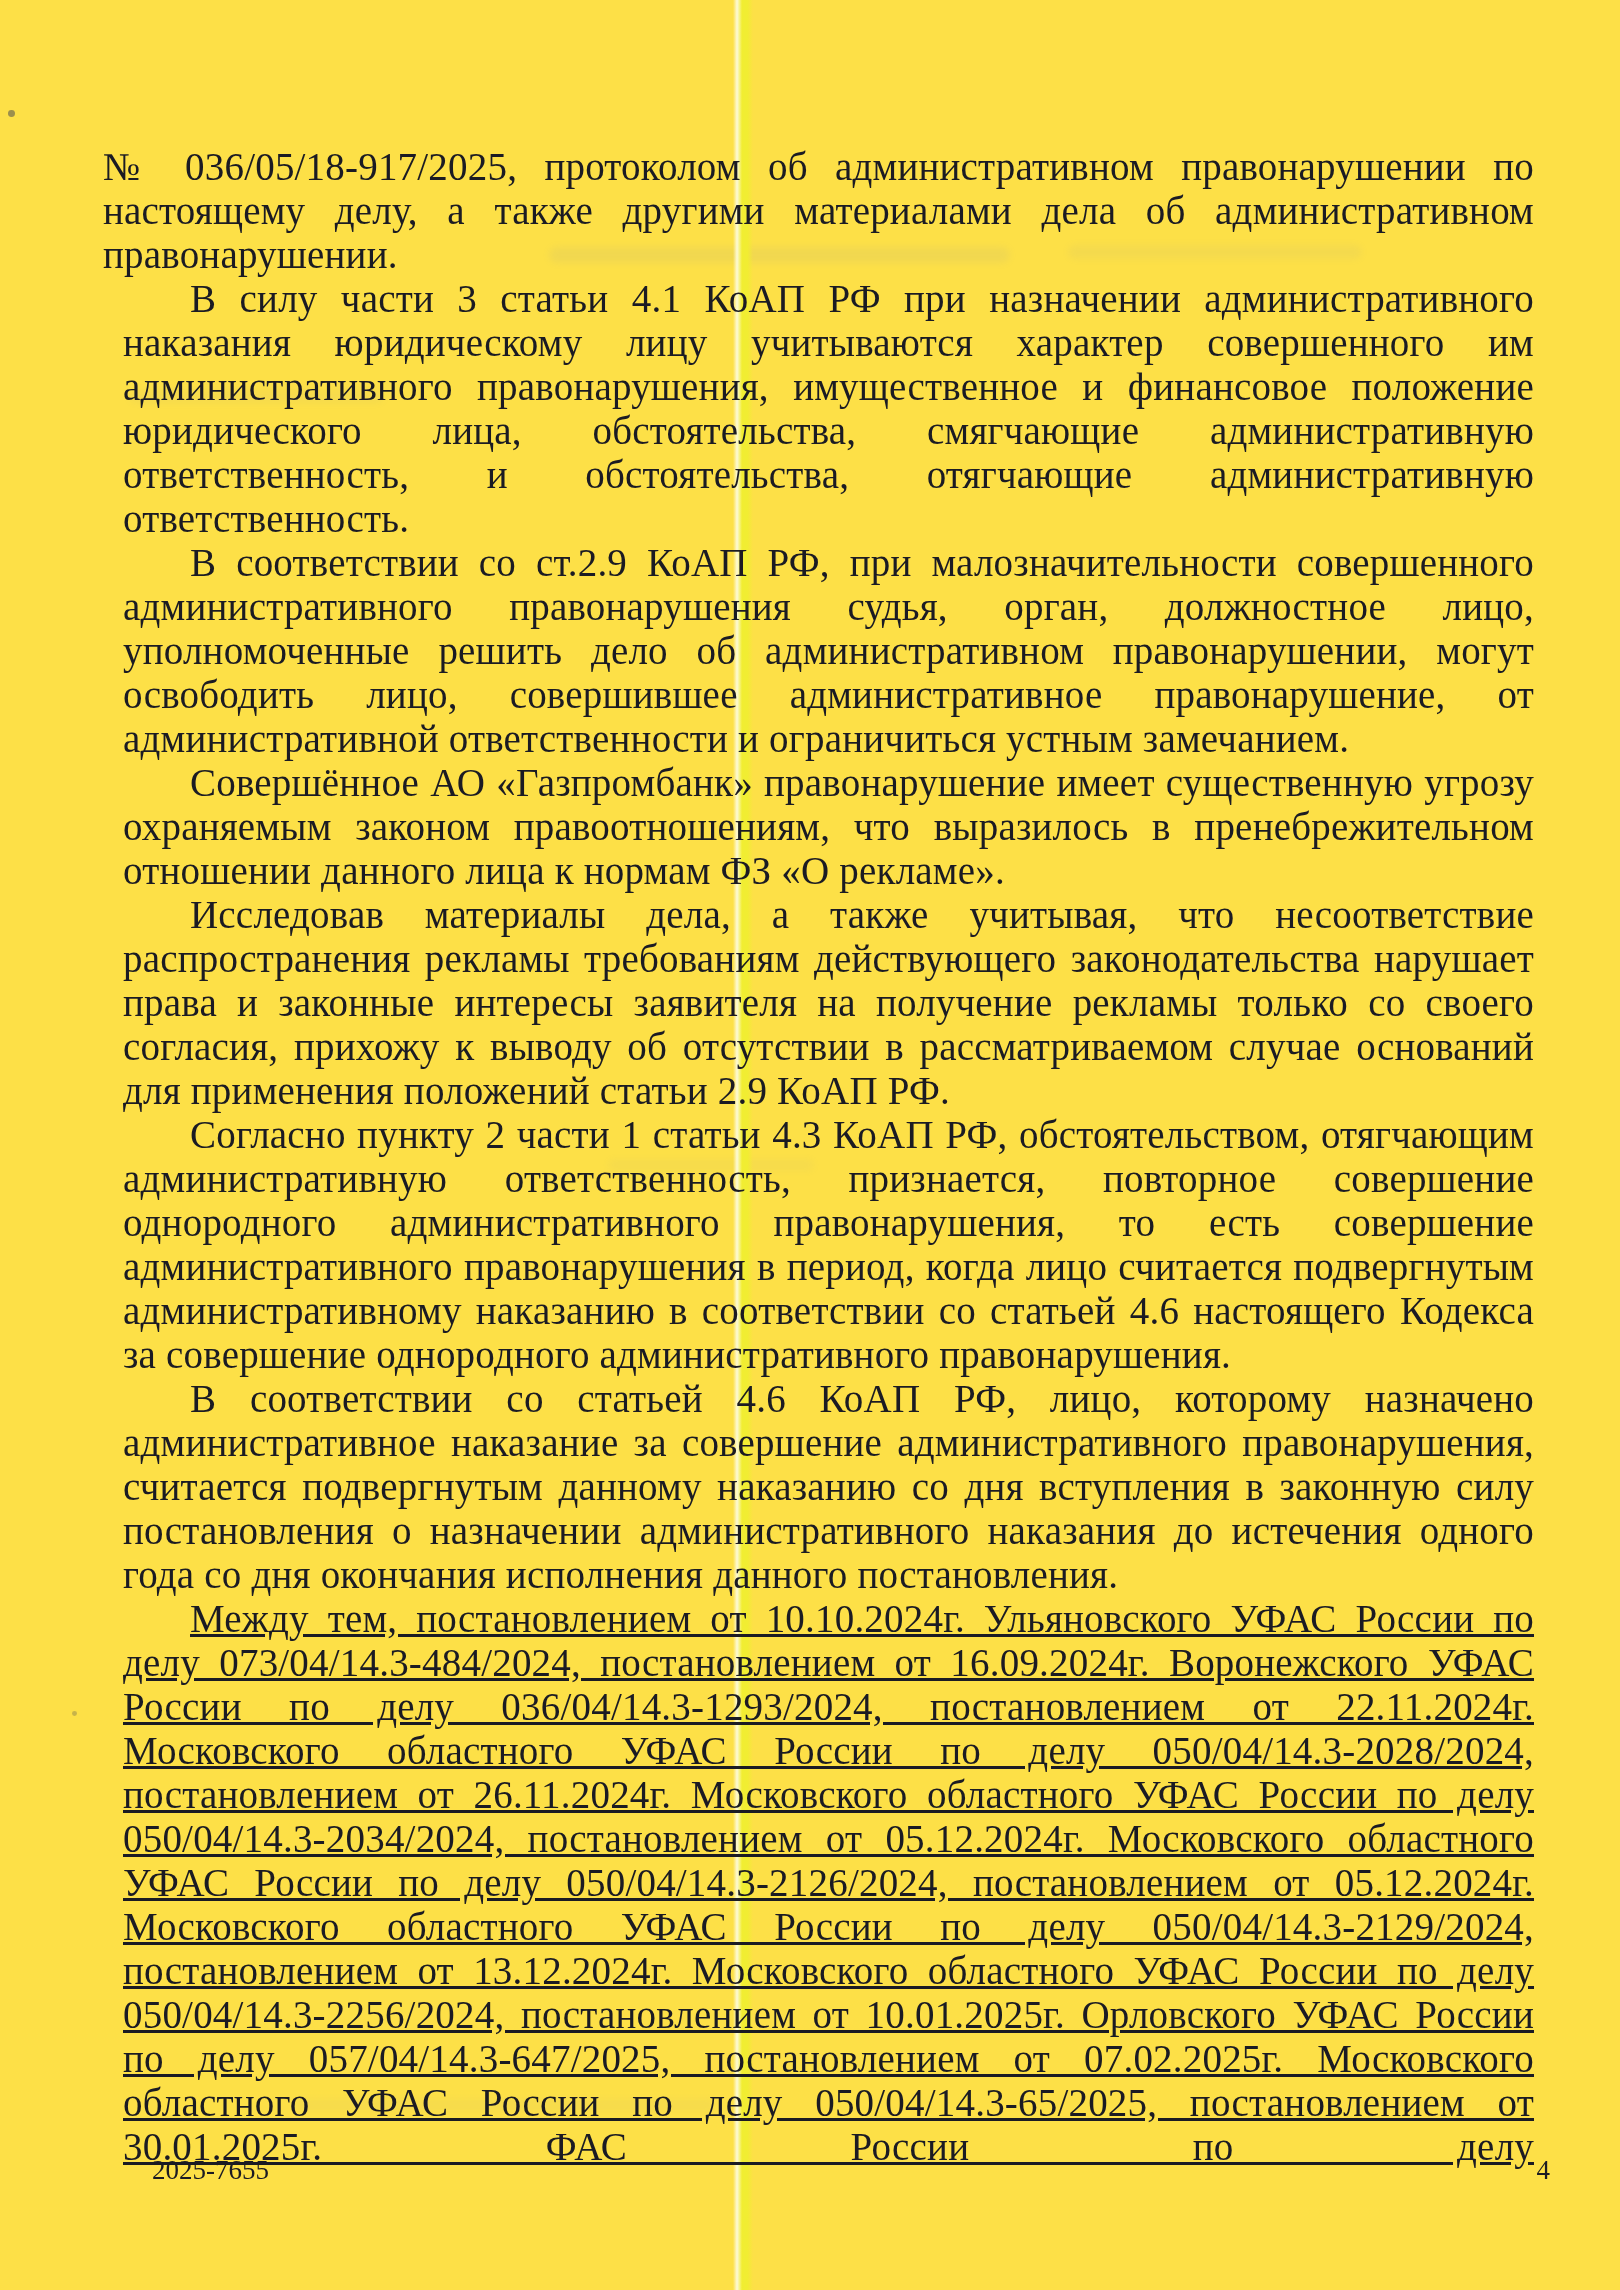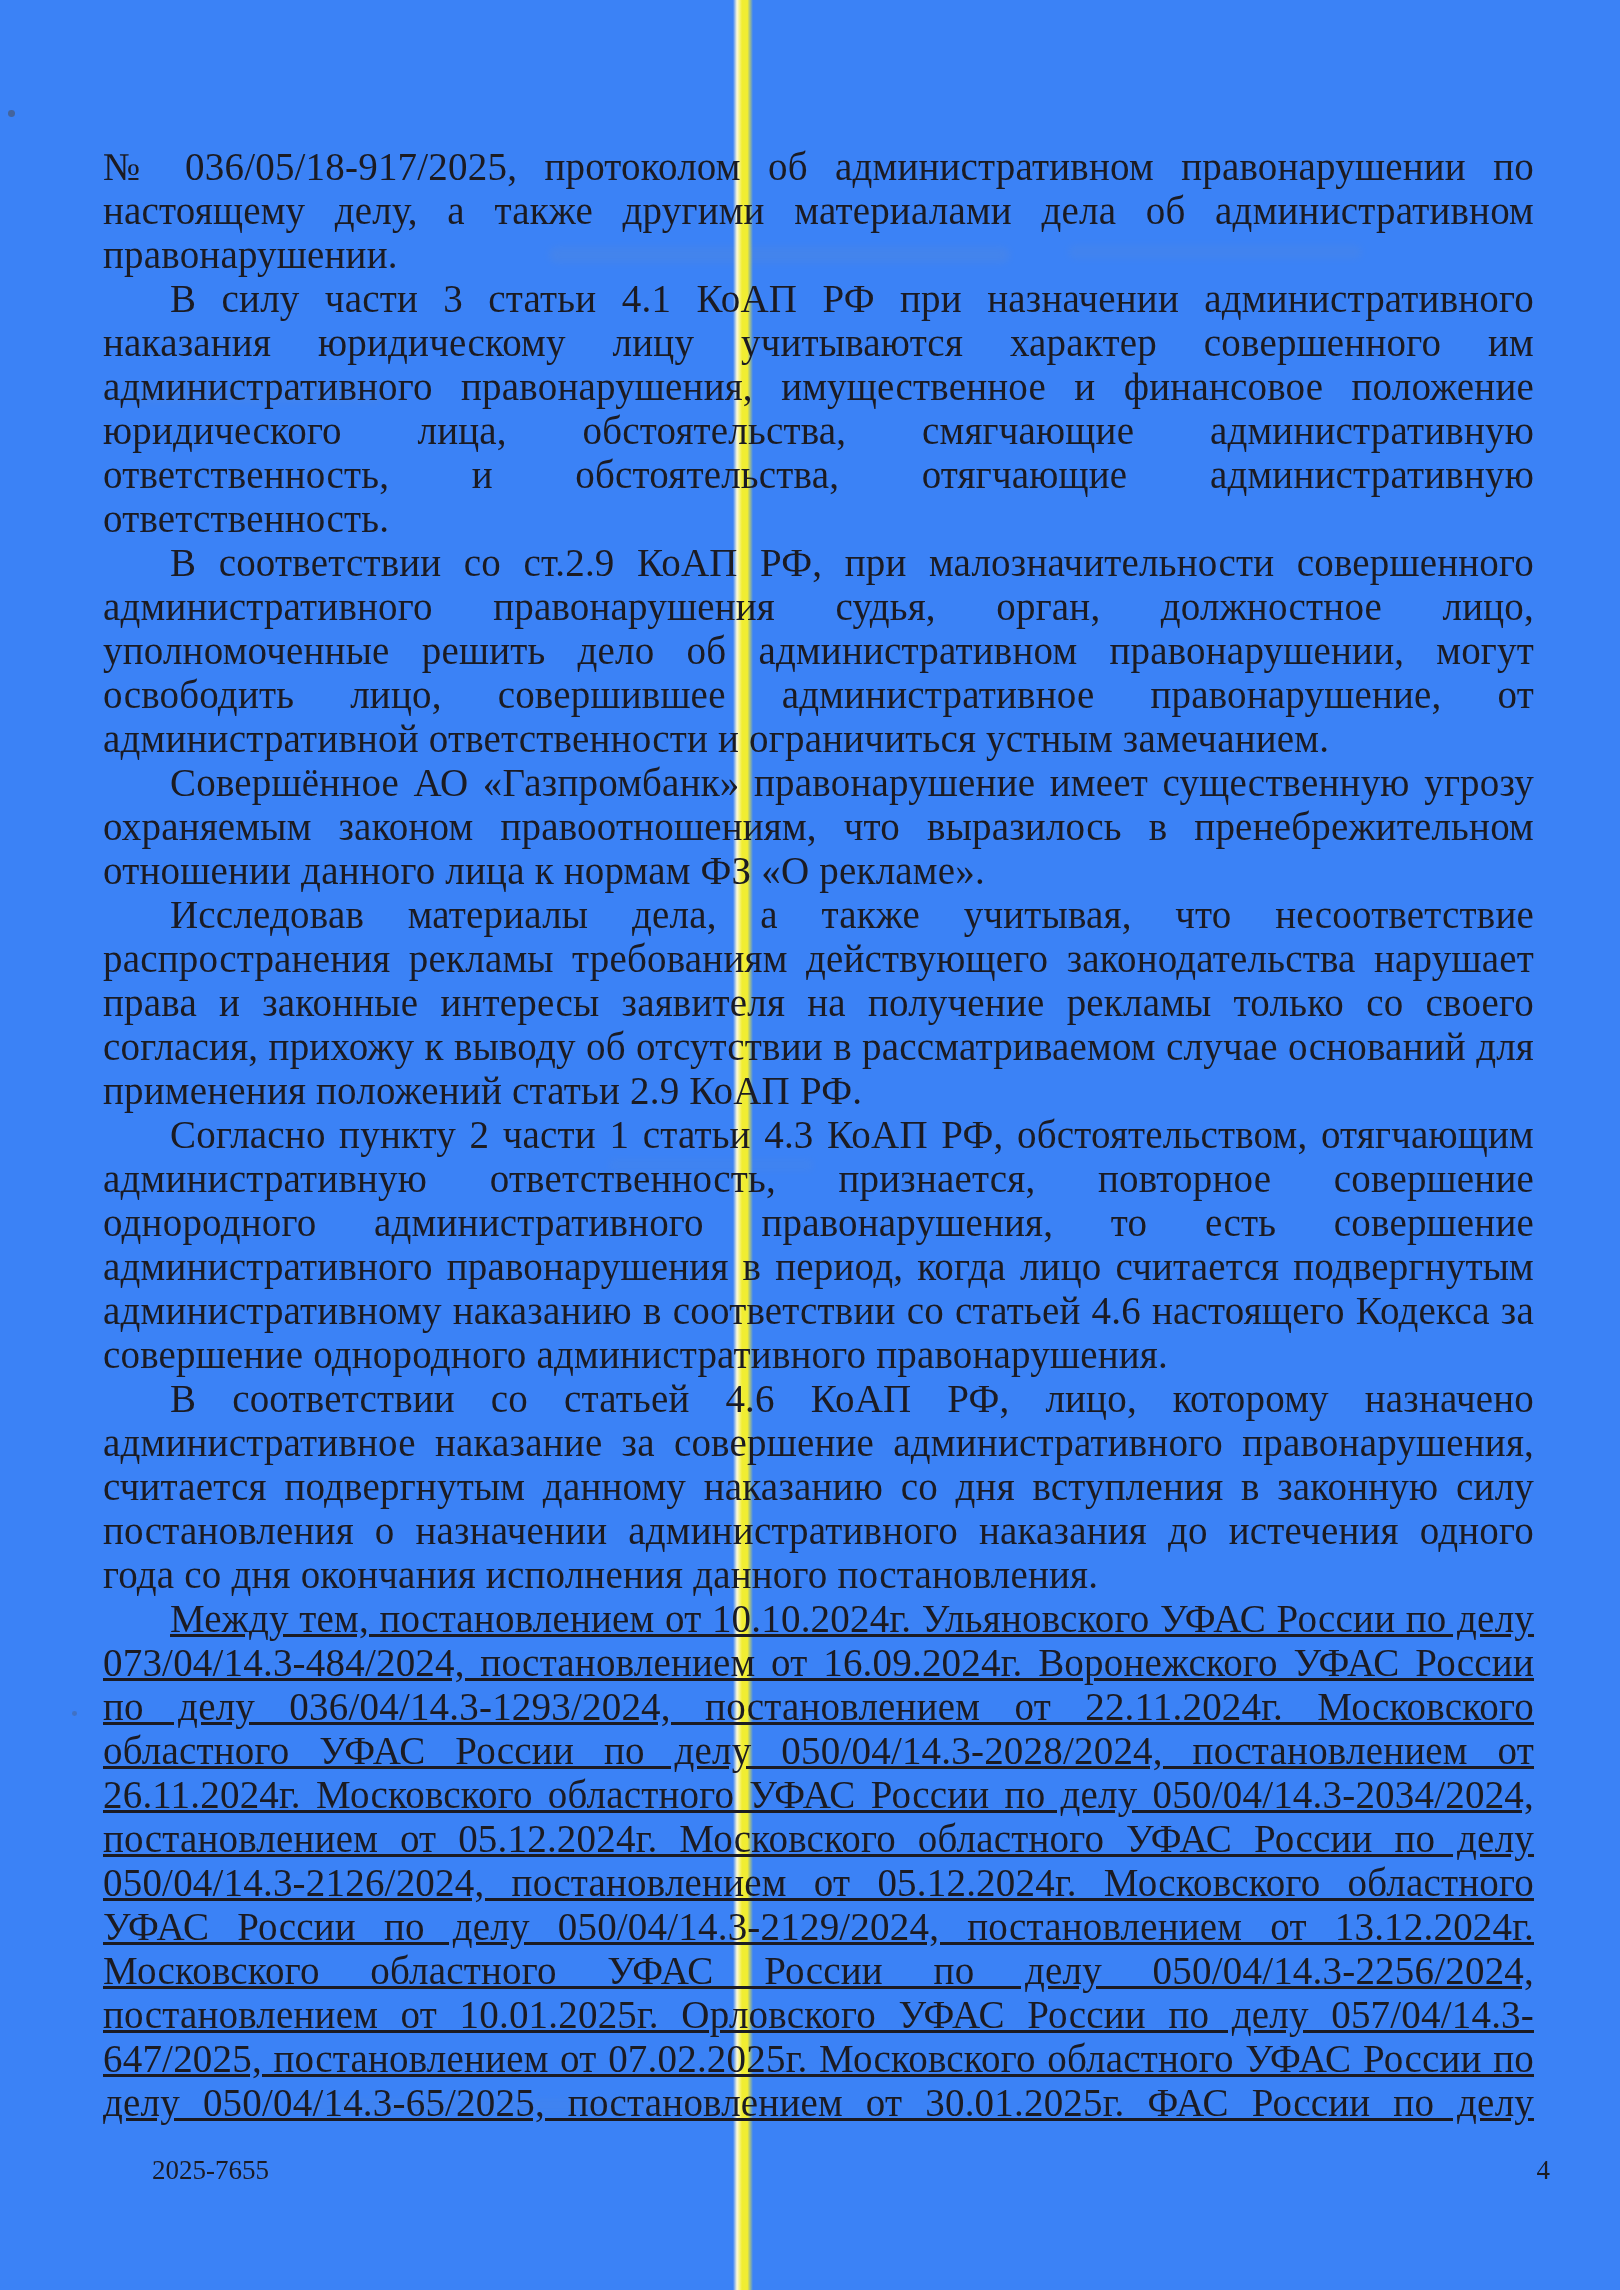--- a/index.html
+++ b/index.html
@@ -48,38 +48,38 @@
     position: absolute;
     left: 103px; top: 145px;
     width: 1431px;
     color: #1b1b23;
     font-size: 39px;
     line-height: 44px;
     text-align: justify;
     letter-spacing: 0.2px;
   }
   .doc-body p { margin: 0; padding: 0; }
-  .doc-body p.indent { text-indent: 67px; }
+  .doc-body p.indent { text-indent: 67px; margin-left: 20px; }
   .doc-body p.jlast  { text-align-last: justify; text-decoration: underline; }
 
   .footer {
     position: absolute;
     left: 152px; top: 2148px;
     width: 1398px;
     display: flex;
     justify-content: space-between;
     color: #1b1b23;
     font-size: 27px;
     line-height: 44px;
   }
 </style>
 </head>
 <body>
 
-<div class="page" style="background: #3b82f6;">
+<div class="page" style="background: #fde047;">
 
   <div class="smudge s1"></div>
   <div class="smudge s2"></div>
   <div class="smudge s3"></div>
   <div class="smudge s4"></div>
   <div class="smudge s5"></div>
   <div class="dot d1"></div>
   <div class="dot d2"></div>
 
   <div class="highlight-line" style="background: linear-gradient(90deg, rgba(255, 255, 255, 0) 0%, rgb(253, 250, 216) 20%, rgb(241, 237, 50) 45%, rgb(241, 237, 50) 72%, rgba(255, 255, 255, 0) 100%);"></div>

